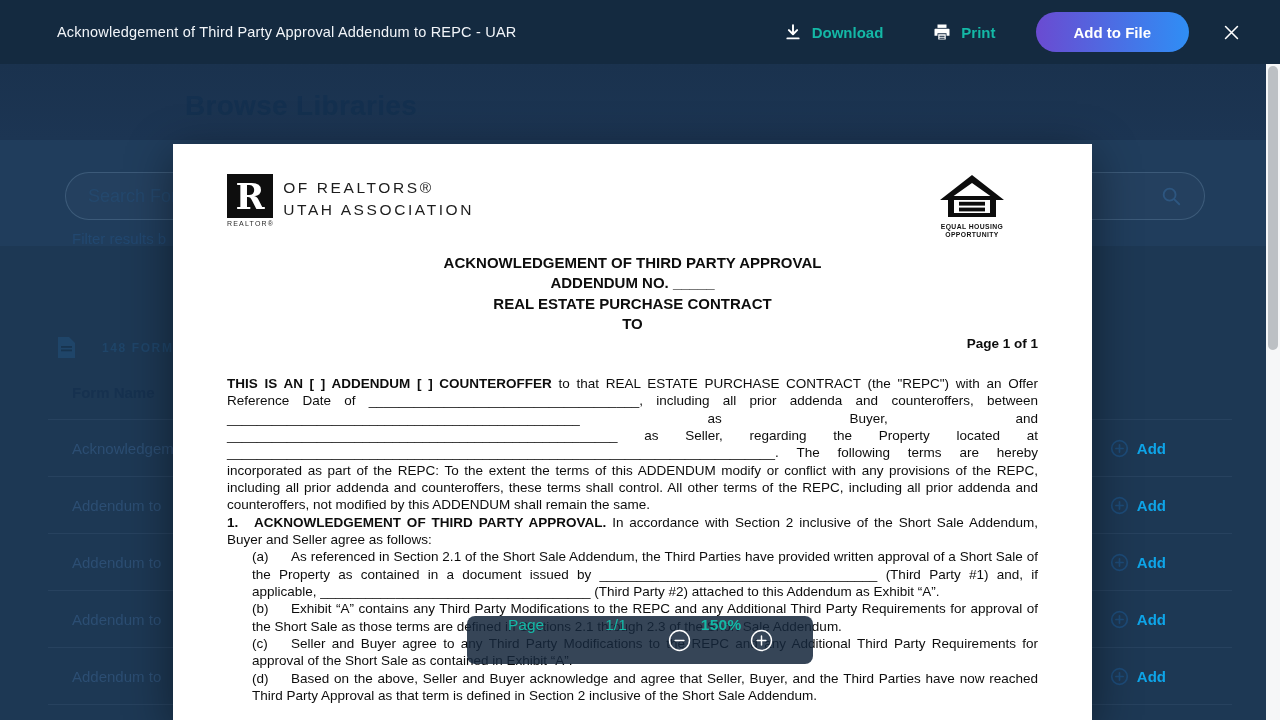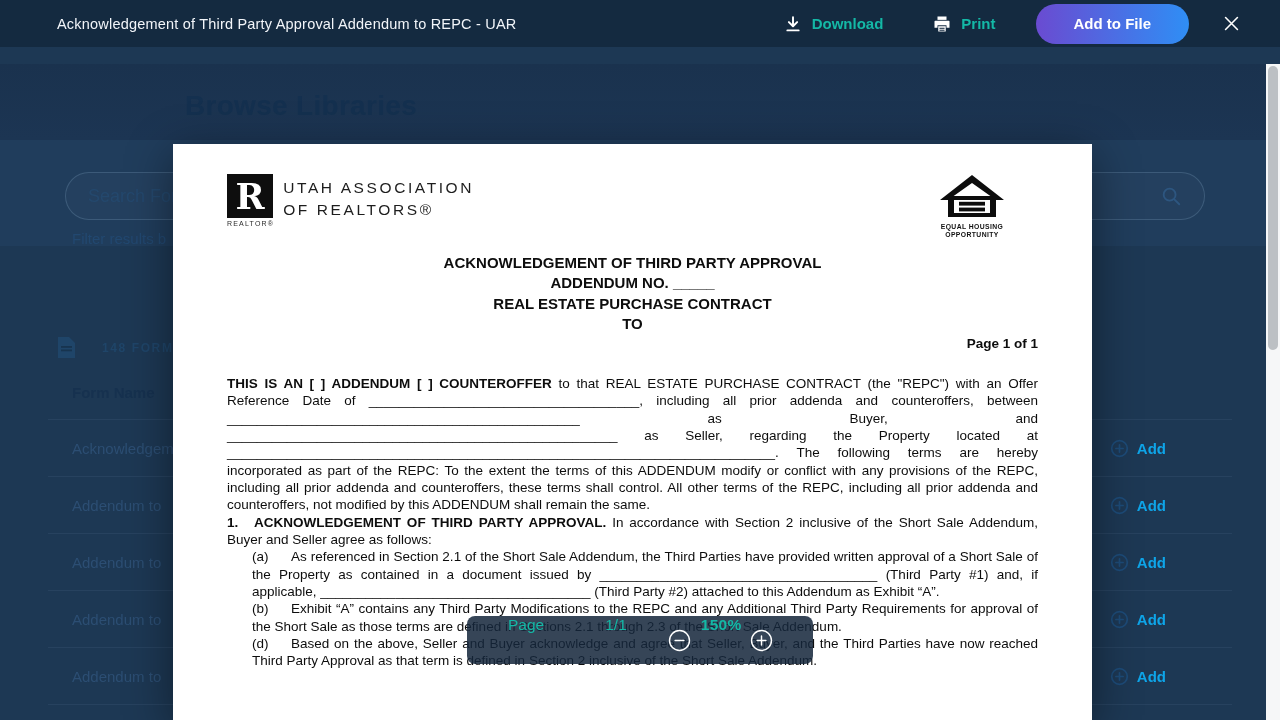--- a/index.html
+++ b/index.html
@@ -26,21 +26,21 @@
     color:#1f4569;font-size:12px;font-weight:bold;letter-spacing:1.6px;margin-top:20px;}
   .bg-card{position:absolute;left:48px;top:301px;right:48px;bottom:0;}
   .bg-row{height:57px;display:flex;align-items:center;border-bottom:1px solid rgba(125,160,200,.10);
     padding:0 0 0 24px;box-sizing:border-box;}
   .bg-row.header{height:55px;}
   .bg-row.header .row-label{font-weight:bold;color:#16314f;}
   .row-label{flex:1;font-size:15px;color:#2c4e73;white-space:nowrap;overflow:hidden;}
   .add-btn{gap:8px;color:#0ea5e9;font-weight:bold;font-size:15px;margin-right:66px;}
 
   
-  .topbar{position:absolute;top:0;left:0;right:0;height:47px;background:#142a40;z-index:40;
+  .topbar{position:absolute;top:0;left:0;right:0;height:64px;background:#142a40;z-index:40;
     display:flex;align-items:center;color:#fff;}
   .topbar-title{margin-left:57px;font-size:14.5px;color:#f2f5f9;letter-spacing:.2px;}
   .topbar-actions{margin-left:auto;display:flex;align-items:center;padding-right:35px;}
   .tb-action{gap:10px;font-size:15px;font-weight:bold;color:#14b8a6;}
   .tb-action.download{margin-right:50px;}
   .tb-action.print{margin-right:40px;}
   .pill{height:40px;padding:0 38px;border-radius:20px;font-size:15px;font-weight:bold;
     color:#fff;background:linear-gradient(90deg,#6a4bd1,#2f8ef5);margin-right:29px;}
   .close-btn{padding:4px;}
 
@@ -174,22 +174,22 @@
   <div class="modal">
     <div class="logo-row">
       <div class="uar">
         <div>
           <div class="uar-box">
               <span>R</span>
             </div>
           <div class="uar-caption">REALTOR®</div>
         </div>
         <div class="uar-name">
+          <div>OF REALTORS®</div>
           <div>UTAH ASSOCIATION</div>
-          <div>OF REALTORS®</div>
         </div>
       </div>
       <div class="eho">
         <svg width="64" height="44" viewBox="0 0 64 44">
           <polygon points="32,0 64,25 56,25 32,8 8,25 0,25" fill="#0d0d0d"></polygon>
           <rect x="8" y="21" width="48" height="21" fill="#0d0d0d"></rect>
           <rect x="14" y="25" width="36" height="13" fill="#ffffff"></rect>
           <rect x="19" y="26.8" width="26" height="3.8" fill="#0d0d0d"></rect>
           <rect x="19" y="32.6" width="26" height="3.8" fill="#0d0d0d"></rect>
         </svg>
@@ -209,20 +209,21 @@
 
     <div class="page-indicator">Page 1 of 1</div>
 
     <div class="doc-body">
       <p><span class="b">THIS IS AN [   ] ADDENDUM  [   ] COUNTEROFFER</span><span> to that REAL ESTATE PURCHASE CONTRACT (the "REPC") with an Offer Reference Date of ____________________________________, including all prior addenda and counteroffers, between _______________________________________________ as Buyer, and ____________________________________________________ as Seller, regarding the Property located at _________________________________________________________________________. The following terms are hereby incorporated as part of the REPC: To the extent the terms of this ADDENDUM modify or conflict with any provisions of the REPC, including all prior addenda and counteroffers, these terms shall control. All other terms of the REPC, including all prior addenda and counteroffers, not modified by this ADDENDUM shall remain the same.</span></p>
 
       <p class="sec"><span class="sec-label">1.</span><span class="b">ACKNOWLEDGEMENT OF THIRD PARTY APPROVAL.</span><span>  In accordance with Section 2 inclusive of the Short Sale Addendum, Buyer and Seller agree as follows:</span></p>
 
       <div class="item"><span class="item-label">(a)</span><span>As referenced in Section 2.1 of the Short Sale Addendum, the Third Parties have provided written approval of a Short Sale of the Property as contained in a document  issued by _____________________________________ (Third Party #1) and, if applicable, ____________________________________ (Third Party #2) attached to this Addendum as Exhibit “A”.</span></div>
       <div class="item"><span class="item-label">(b)</span><span>Exhibit “A” contains any Third Party Modifications to the REPC and any Additional Third Party Requirements for approval of the Short Sale as those terms are defined in Sections 2.1 through 2.3 of the Short Sale Addendum.</span></div>
+      <div class="item"><span class="item-label">(c)</span><span>Seller and Buyer agree to any Third Party Modifications to the REPC and any Additional Third Party Requirements for approval of the Short Sale as contained in Exhibit “A”.</span></div>
       <div class="item"><span class="item-label">(d)</span><span>Based on the above, Seller and Buyer acknowledge and agree that Seller, Buyer, and the Third Parties have now reached Third Party Approval as that term is defined in Section 2 inclusive of the Short Sale Addendum.</span></div>
     </div>
   </div>
 
   <div class="topbar">
     <div class="topbar-title">Acknowledgement of Third Party Approval Addendum to REPC - UAR</div>
     <div class="topbar-actions">
       <button class="tb-action download">
         <svg width="18" height="18" viewBox="0 0 24 24" fill="none" stroke="#fff" stroke-width="2.6" stroke-linecap="round" stroke-linejoin="round">
             <path d="M12 3v11"></path>

